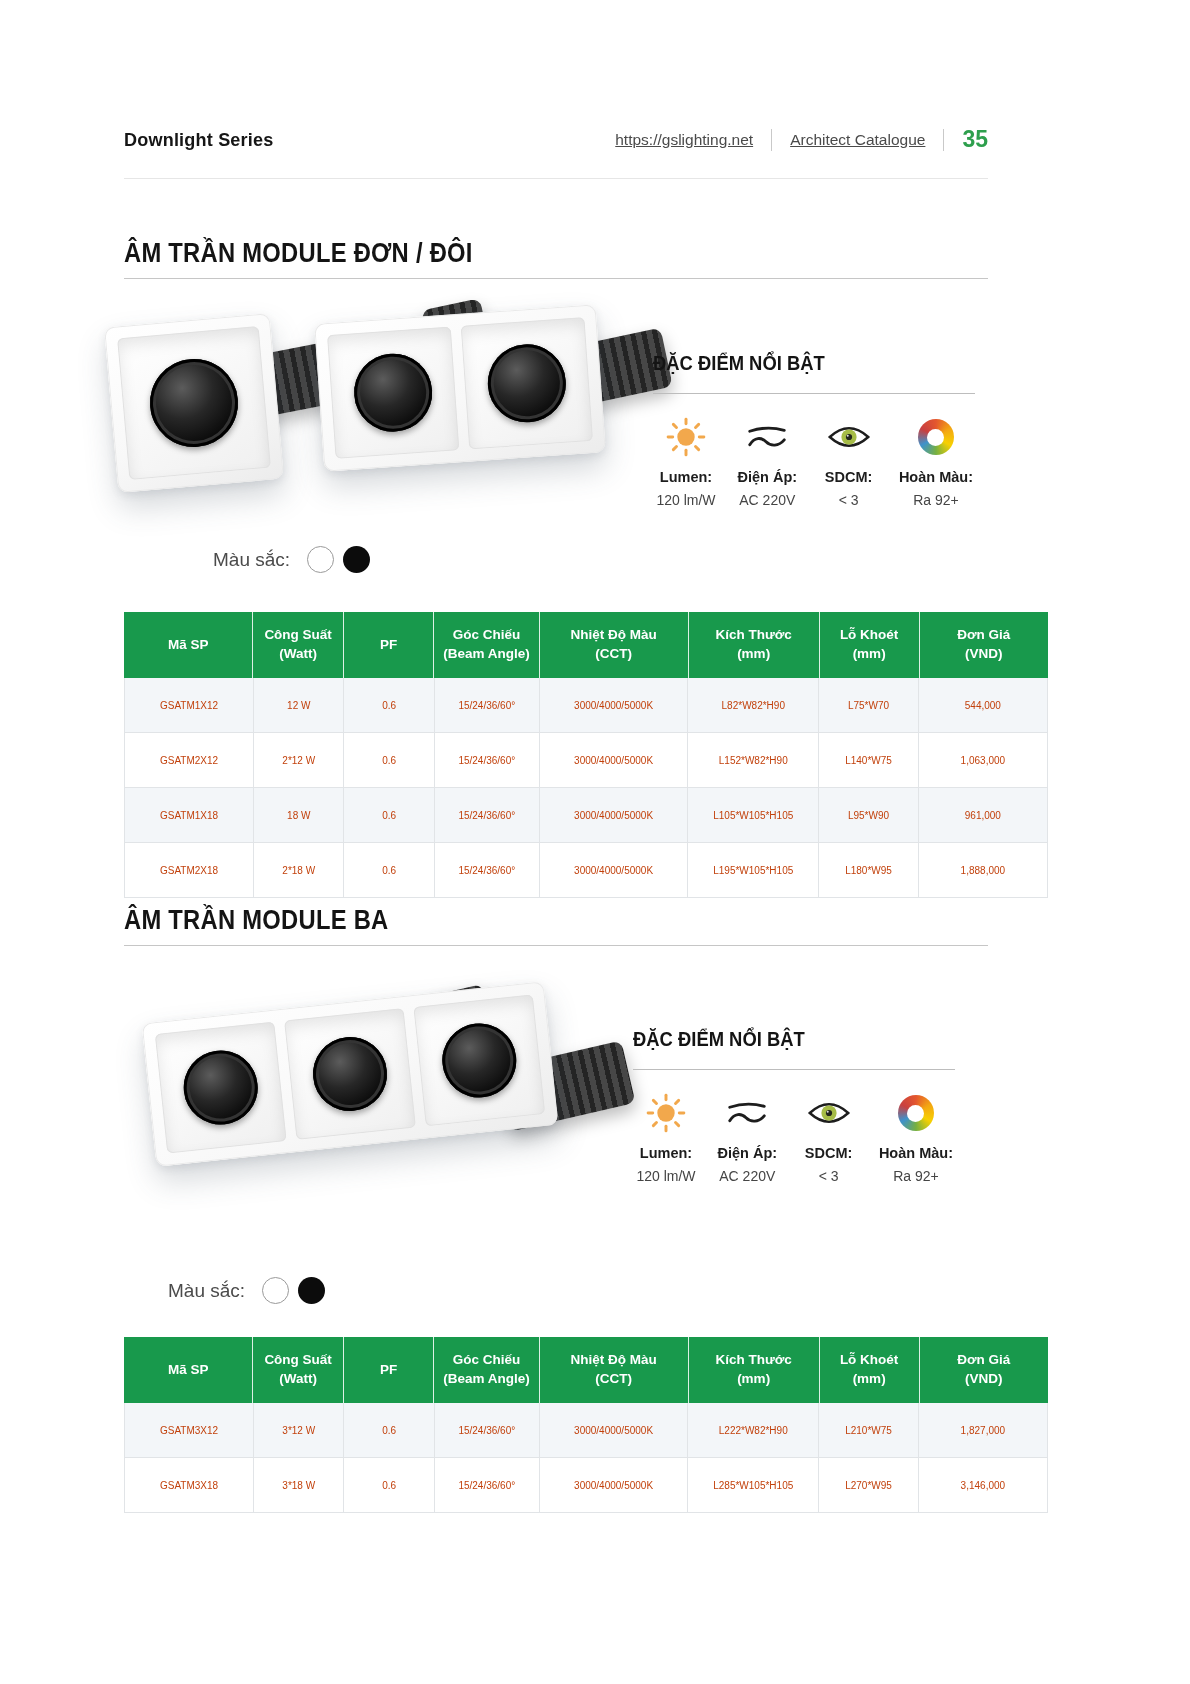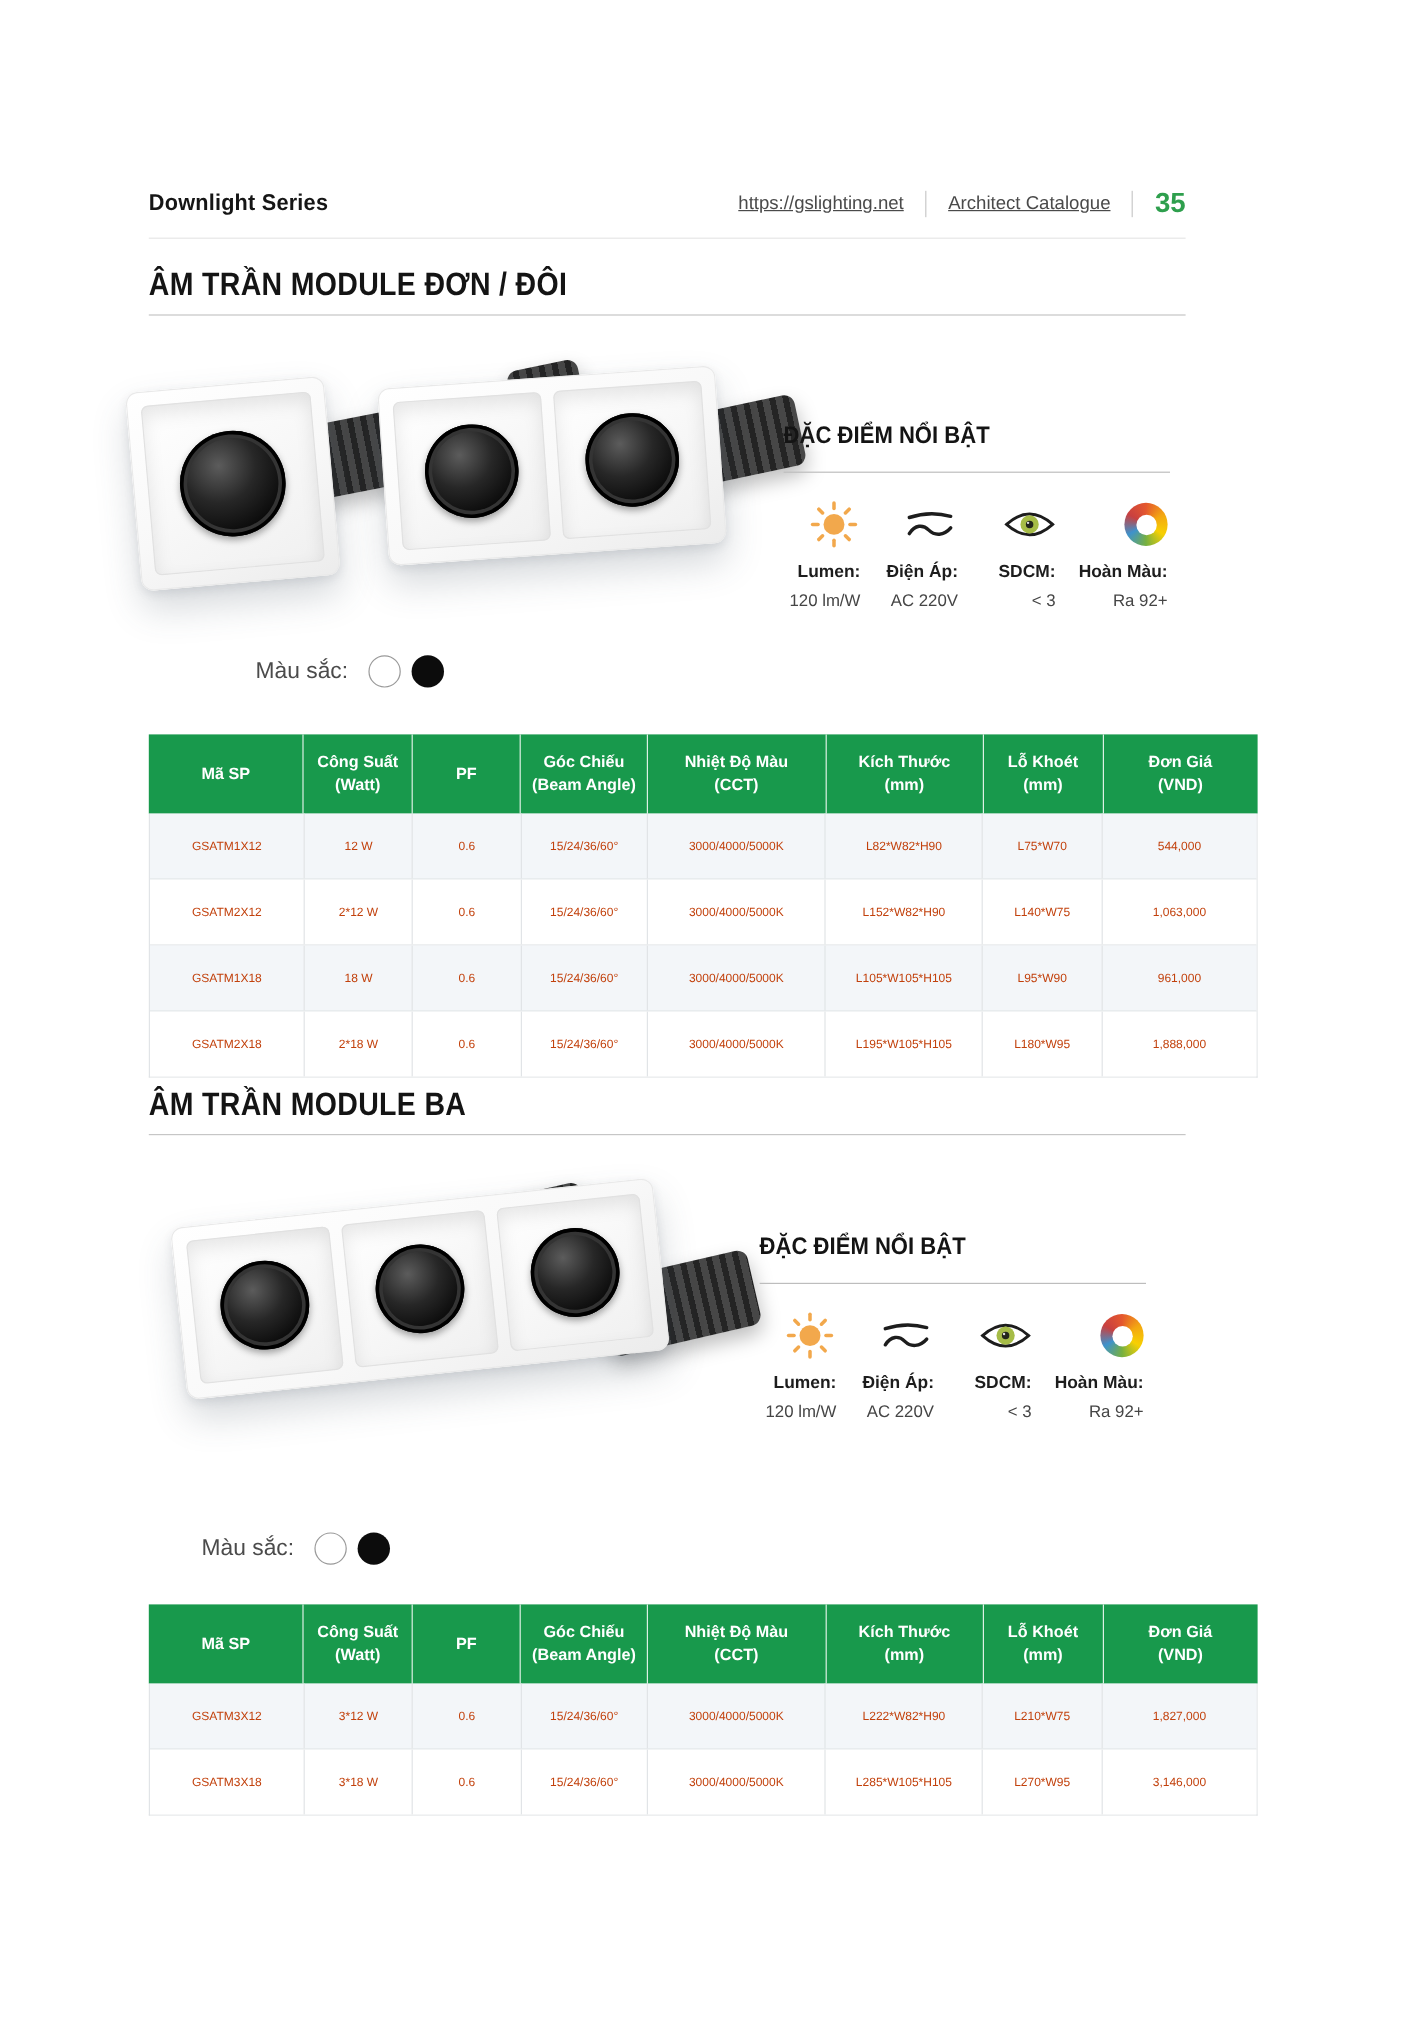--- a/index.html
+++ b/index.html
@@ -1,31 +1,31 @@
 <!DOCTYPE html>
 <html><head>
 <meta charset="utf-8">
 <style>
   * { margin:0; padding:0; box-sizing:border-box; }
   html,body { background:#ffffff; }
   body { font-family:"Liberation Sans", sans-serif; }
   .page { position:relative; width:1190px; height:1684px; background:#fff; overflow:hidden; }
 
   
-  .hdr { position:absolute; left:124px; top:126px; width:864px; display:flex; align-items:center; justify-content:space-between; padding-bottom:15px; border-bottom:1px solid #e6e6e6;margin-top:30px; }
+  .hdr { position:absolute; left:124px; top:126px; width:864px; display:flex; align-items:center; justify-content:space-between; padding-bottom:25px; border-bottom:1px solid #e6e6e6; }
   .hdr-title { font-size:19px; font-weight:bold; color:#161616; display:inline-block; transform:scaleX(0.95); transform-origin:left center; letter-spacing:0.2px; }
   .hdr-right { display:flex; align-items:center; gap:18px; }
   .hdr-url, .hdr-cat { font-size:15.5px; color:#4a4a4a;text-decoration:underline; }
   .hdr-div { width:1px; height:22px; background:#c9c9c9; }
   .hdr-page { font-size:23px; font-weight:bold; color:#2E9F4D; }
 
   
   .sec-title-wrap { position:absolute; left:124px; width:864px; border-bottom:1px solid #c6c6c6; padding-bottom:9px; }
   .sec-title { font-size:27px; font-weight:bold; color:#141414; display:inline-block; transform:scaleX(0.88); transform-origin:left center; letter-spacing:0.3px; white-space:nowrap; }
-  .sec1-title { top:222px; }
+  .sec1-title { top:238px; }
   .sec2-title { top:905px; }
 
   
   .fixture-zone { position:absolute; }
   .fz1 { left:105px; top:292px; width:545px; height:228px; }
   .fz2 { left:140px; top:962px; width:480px; height:235px; }
   .heatsink { position:absolute; border-radius:9px;
     background:repeating-linear-gradient(90deg,#474747 0 6px,#242424 6px 11px);
     box-shadow:0 8px 16px rgba(0,0,0,0.25); }
   .module-frame { position:absolute; display:flex; gap:10px; padding:12px; border-radius:10px;
@@ -38,21 +38,21 @@
     background:radial-gradient(circle at 38% 32%, #5c5c5c 0%, #272727 38%, #0a0a0a 72%);
     box-shadow:inset 0 0 0 3px #000, inset 0 0 0 6px #343434, 0 3px 6px rgba(0,0,0,0.35); }
 
   
   .features { position:absolute; width:322px; }
   .features-1 { left:653px; top:352px; }
   .features-2 { left:633px; top:1028px; }
   .feat-heading-wrap { border-bottom:1px solid #bdbdbd; padding-bottom:18px; }
   .feat-heading { font-size:20px; font-weight:bold; color:#141414; display:inline-block; transform:scaleX(0.92); transform-origin:left center; }
   .feat-row { margin-top:22px; display:flex; justify-content:space-between; padding:0 2px; }
-  .feat-col { display:flex; flex-direction:column; align-items:flex-end; min-width:62px; }
+  .feat-col { display:flex; flex-direction:column; align-items:center; min-width:62px; }
   .feat-icon { height:42px; display:flex; align-items:center; justify-content:center; }
   .feat-label { margin-top:11px; font-size:14.5px; font-weight:bold; color:#1d1d1d; white-space:nowrap; }
   .feat-value { margin-top:7px; font-size:14px; color:#454545; white-space:nowrap; }
   .color-wheel { width:36px; height:36px; border-radius:50%; display:flex; align-items:center; justify-content:center;
     background:conic-gradient(#E4572E,#F3A712,#F7D002,#76B041,#3E92CC,#C94040,#E4572E); }
   .color-wheel-hole { width:17px; height:17px; border-radius:50%; background:#fff; }
 
   
   .mau-sac { position:absolute; display:flex; align-items:center; gap:17px; }
   .ms1 { left:213px; top:546px; }

